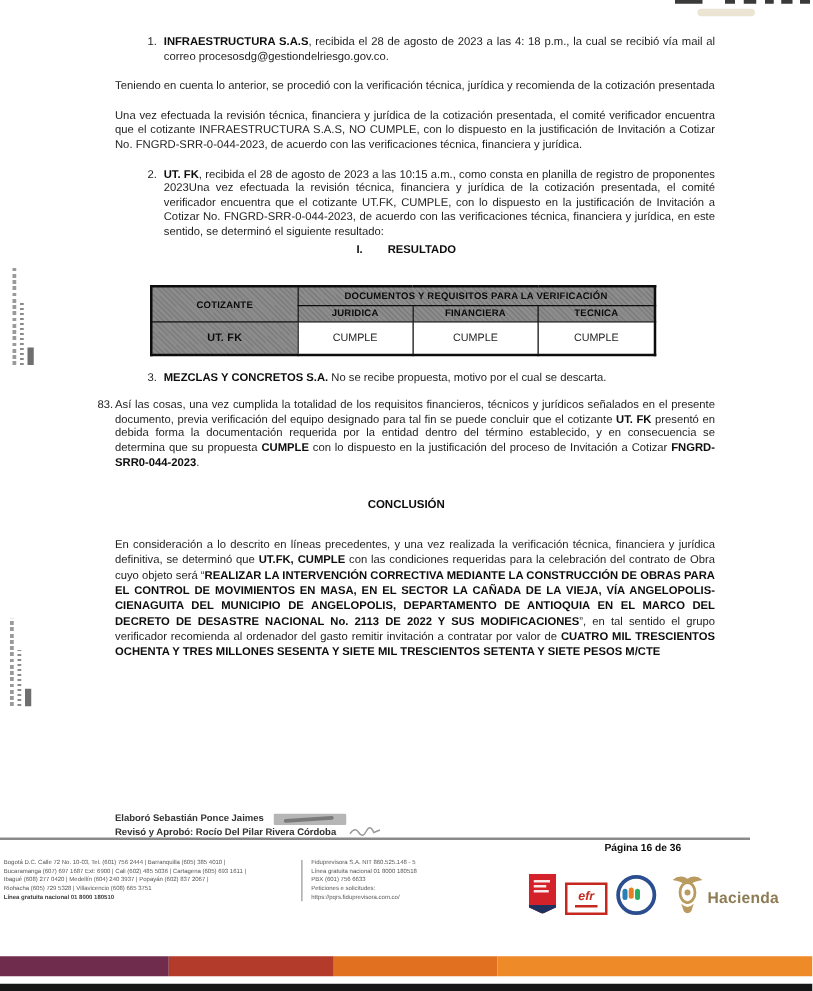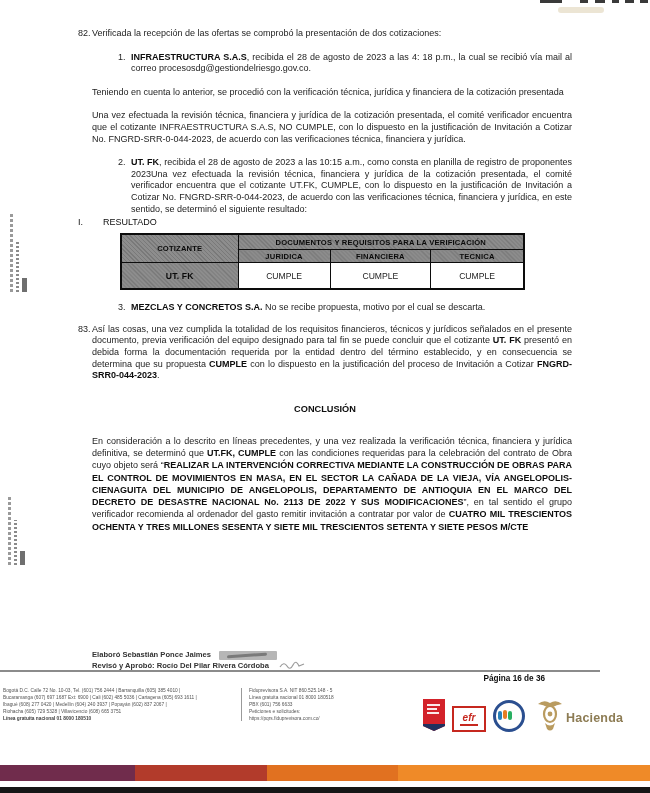--- a/index.html
+++ b/index.html
@@ -22,21 +22,21 @@
   .content{position:absolute;left:78px;top:28px;width:494px;}
   .title{margin-left:7px;font-weight:bold;font-size:9.6px;line-height:13.4px;text-align:justify;color:#111;margin-bottom:13px;}
   .num-item{display:flex;font-size:9px;line-height:11.6px;margin-bottom:12px;}
   .num-item .n{width:14px;flex:none;}
   .num-item .t{flex:1;text-align:justify;}
   .para{margin-left:14px;font-size:9px;line-height:11.6px;text-align:justify;margin-bottom:12px;}
   .sub-item{display:flex;margin-left:40px;font-size:9px;line-height:11.6px;margin-bottom:12px;}
   .sub-item .n{width:13px;flex:none;}
   .sub-item .t{flex:1;text-align:justify;}
   .b{font-weight:bold;color:#0d0d0d;}
-  .resultado{font-weight:normal;font-size:9px;margin:0 0 6px 0;color:#0d0d0d;}
+  .resultado{text-align:center;font-weight:bold;font-size:9px;margin:0 0 24px 0;color:#0d0d0d;}
   .resultado .rn{margin-right:20px;}
 
   
   .vtable{margin-left:42px;width:405px;border-collapse:collapse;margin-bottom:12px;
           border:2px solid #0c0c0c;font-size:7.6px;}
   .vtable td{border:1px solid #0c0c0c;text-align:center;padding:1px 2px;}
   .vtable .hd{
     background:#8d8d8d;
     background-image:repeating-linear-gradient(45deg,rgba(0,0,0,.14) 0 1px,transparent 1px 3px);
     color:#0a0a0a;font-weight:bold;letter-spacing:.2px;
@@ -116,31 +116,27 @@
     <div class="ln" style="width:70px;"></div>
     <div class="ln" style="width:45px;background:repeating-linear-gradient(90deg,#8a8a8a 0 2px,transparent 2px 4px);"></div>
     <div class="blk"></div>
   </div>
 </div>
 
 <div class="content">
 
 
 
-  <div class="num-item">
-    <span class="n">82.</span>
-    <span class="t">Verificada la recepción de las ofertas se comprobó la presentación de dos cotizaciones:</span>
-  </div>
 
   <div class="sub-item">
     <span class="n">1.</span>
     <span class="t"><span class="b">INFRAESTRUCTURA S.A.S</span><span>, recibida el 28 de agosto de 2023 a las 4: 18 p.m., la cual se recibió vía mail al correo procesosdg@gestiondelriesgo.gov.co.</span></span>
   </div>
 
-  <div class="para">Teniendo en cuenta lo anterior, se procedió con la verificación técnica, jurídica y financiera de la cotización presentada</div>
+  <div class="para">Teniendo en cuenta lo anterior, se procedió con la verificación técnica, jurídica y recomienda de la cotización presentada</div>
 
   <div class="para">Una vez efectuada la revisión técnica, financiera y jurídica de la cotización presentada, el comité verificador encuentra que el cotizante INFRAESTRUCTURA S.A.S, NO CUMPLE, con lo dispuesto en la justificación de Invitación a Cotizar No. FNGRD-SRR-0-044-2023, de acuerdo con las verificaciones técnica, financiera y jurídica.</div>
 
   <div class="sub-item" style="margin-bottom:2px;">
     <span class="n">2.</span>
     <span class="t"><span class="b">UT. FK</span><span>, recibida el 28 de agosto de 2023 a las 10:15 a.m., como consta en planilla de registro de proponentes 2023Una vez efectuada la revisión técnica, financiera y jurídica de la cotización presentada, el comité verificador encuentra que el cotizante UT.FK, CUMPLE, con lo dispuesto en la justificación de Invitación a Cotizar No. FNGRD-SRR-0-044-2023, de acuerdo con las verificaciones técnica, financiera y jurídica, en este sentido, se determinó el siguiente resultado:</span></span>
   </div>
 
   <div class="resultado">
     <span class="rn">I.</span><span>RESULTADO</span>

